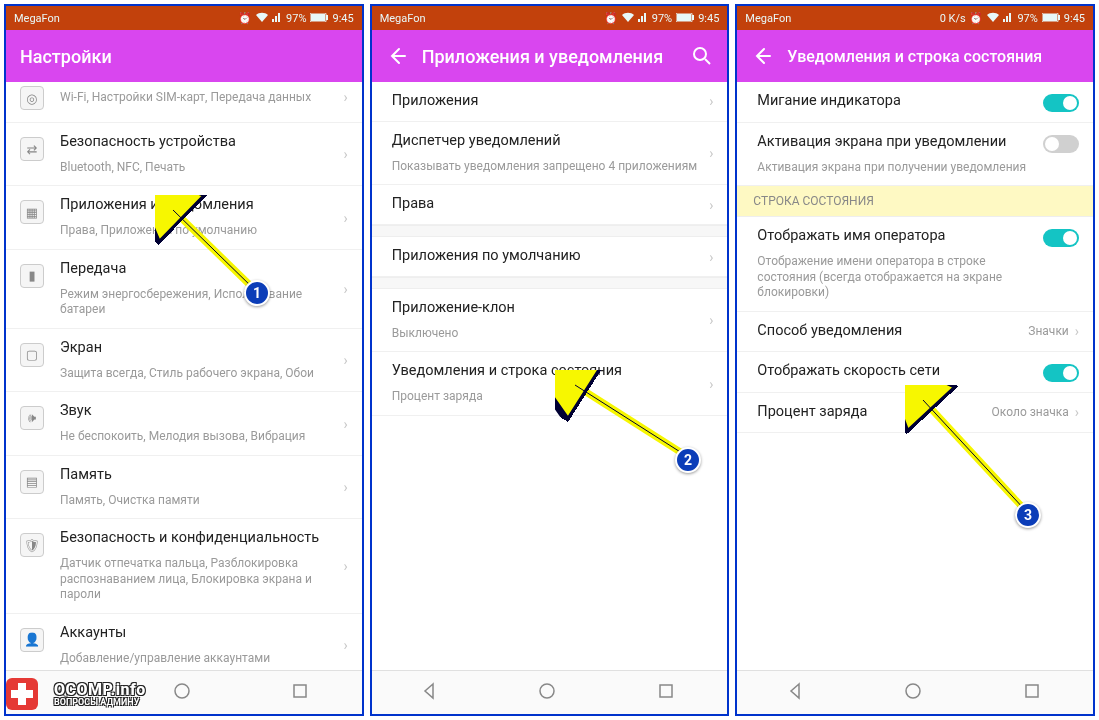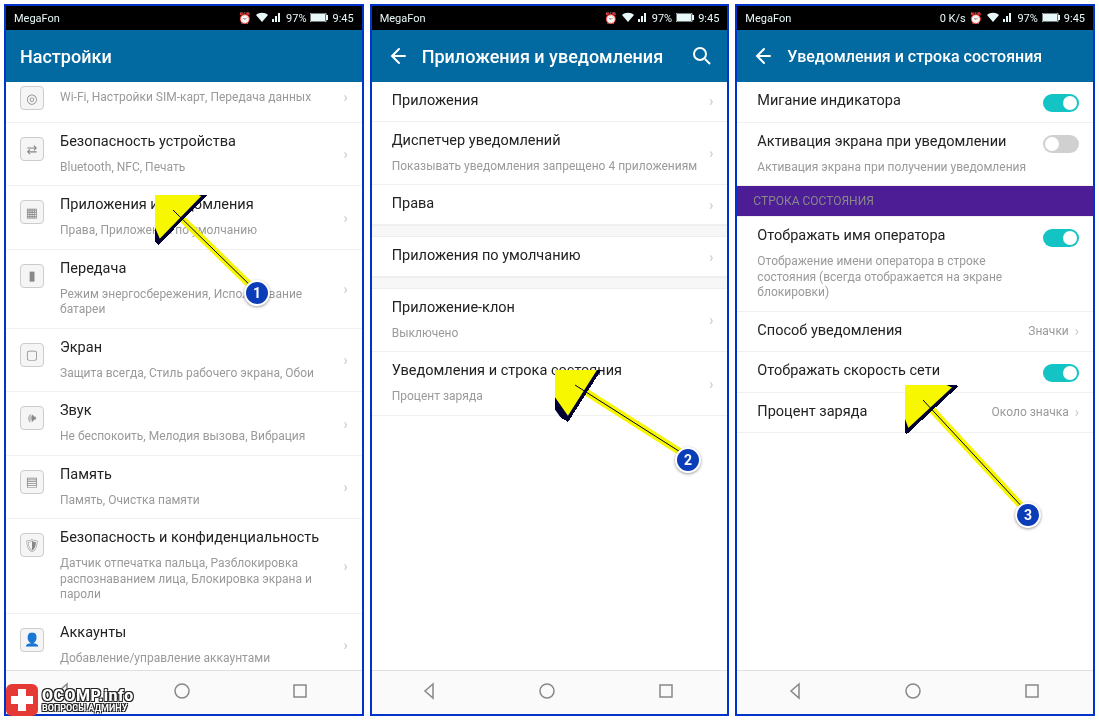--- a/index.html
+++ b/index.html
@@ -1,56 +1,56 @@
 <!DOCTYPE html>
 <html><head>
 <meta charset="utf-8">
 <style>
 * { margin: 0; padding: 0; box-sizing: border-box; font-family: -apple-system, Roboto, Arial, sans-serif; }
 body { background: #fff; width: 1099px; height: 720px; position: relative; }
 .phones { display: flex; gap: 6px; padding: 4px; }
 .phone { width: 360px; height: 712px; border: 2px solid #0033cc; position: relative; background: #fff; overflow: hidden; }
 
-.statusbar { height: 24px; background: #000000; color: #e8f8f8; display: flex; align-items: center; justify-content: space-between; padding: 0 8px; font-size: 11px; }
+.statusbar { height: 24px; background: #c2410c; color: #e8f8f8; display: flex; align-items: center; justify-content: space-between; padding: 0 8px; font-size: 11px; }
 .statusbar .left { font-size: 11px; }
 .statusbar .right { display: flex; align-items: center; gap: 4px; }
 
-.appbar { height: 52px; background: #0369a1; color: #fff; display: flex; align-items: center; padding: 0 14px; gap: 14px; }
+.appbar { height: 52px; background: #d946ef; color: #fff; display: flex; align-items: center; padding: 0 14px; gap: 14px; }
 .appbar .title { font-size: 18px; font-weight: 500; flex: 1; white-space: nowrap; overflow: hidden; }
 .appbar .back, .appbar .search { width: 22px; height: 22px; display: flex; align-items: center; justify-content: center; }
 
 .content { height: calc(100% - 24px - 52px - 44px); overflow: hidden; background: #fff; }
 
 .row { display: flex; align-items: flex-start; padding: 10px 14px 10px 12px; position: relative; border-bottom: 1px solid #f0f0f0; }
 .row .iconbox { width: 28px; height: 28px; margin-right: 14px; margin-top: 2px; flex-shrink: 0; display: flex; align-items: center; justify-content: center; }
 .iconbox .iconshape { width: 24px; height: 24px; border-radius: 4px; background: #f5f5f5; border: 1px solid #ccc; display: flex; align-items: center; justify-content: center; font-size: 13px; color: #888; }
 .row .textcol { flex: 1; min-width: 0; }
 .row .t1 { font-size: 14.5px; color: #222; line-height: 1.3; }
 .row .t2 { font-size: 12px; color: #9a9a9a; line-height: 1.3; margin-top: 8px; }
 .row .chev { color: #c8c8c8; font-size: 14px; margin-left: 6px; align-self: center; }
 .row.no-icon { padding-left: 20px; }
 
-.sectionhdr { background: #4c1d95; color: #888; font-size: 12px; padding: 8px 16px; border-bottom: 1px solid #eee; }
+.sectionhdr { background: #fef9c3; color: #888; font-size: 12px; padding: 8px 16px; border-bottom: 1px solid #eee; }
 
 .row .toggle { width: 36px; height: 18px; border-radius: 10px; position: relative; align-self: flex-start; margin-top: 2px; margin-left: 8px; flex-shrink: 0; }
 .toggle.on { background: #14c4c4; }
 .toggle.off { background: #d0d0d0; }
 .toggle::after { content: ''; position: absolute; width: 14px; height: 14px; background: #fff; border-radius: 50%; top: 2px; }
 .toggle.on::after { right: 2px; }
 .toggle.off::after { left: 2px; }
 
 .row .valtext { color: #9a9a9a; font-size: 12px; margin-left: 6px; align-self: center; white-space: nowrap; }
 
 .navbar { position: absolute; bottom: 0; left: 0; right: 0; height: 44px; background: #fafafa; border-top: 1px solid #e0e0e0; display: flex; align-items: center; justify-content: space-around; }
 .navbtn { width: 24px; height: 24px; }
 
 .arrow { position: absolute; pointer-events: none; z-index: 50; }
 .badge { position: absolute; width: 26px; height: 26px; border-radius: 50%; background: #0b3db8; border: 2px solid #fff; box-shadow: 0 1px 3px rgba(0,0,0,.4); color: #fff; font-size: 14px; font-weight: bold; display: flex; align-items: center; justify-content: center; z-index: 51; }
 
-.watermark { position: absolute; bottom: 4px; left: 6px; display: flex; align-items: center; gap: 4px; z-index: 60; }
+.watermark { position: absolute; bottom: 10px; left: 6px; display: flex; align-items: center; gap: 16px; z-index: 60; }
 .wm-cross { width: 32px; height: 32px; background: #e53935; border-radius: 6px; position: relative; }
 .wm-cross::before, .wm-cross::after { content: ''; position: absolute; background: #fff; }
 .wm-cross::before { left: 12px; top: 5px; width: 8px; height: 22px; }
 .wm-cross::after { top: 12px; left: 5px; height: 8px; width: 22px; }
 .wm-text { line-height: 1; }
 .wm-text .l1 { font-size: 16px; font-weight: 800; color: #fff; text-shadow: 1px 1px 0 #222,-1px -1px 0 #222,1px -1px 0 #222,-1px 1px 0 #222; letter-spacing: .5px; }
 .wm-text .l2 { font-size: 9px; font-weight: 700; color: #fff; text-shadow: 1px 1px 0 #222,-1px -1px 0 #222,1px -1px 0 #222,-1px 1px 0 #222; }
 
 .gap { height: 12px; background: #f7f7f7; border-top: 1px solid #eee; border-bottom: 1px solid #eee; }
 </style>

